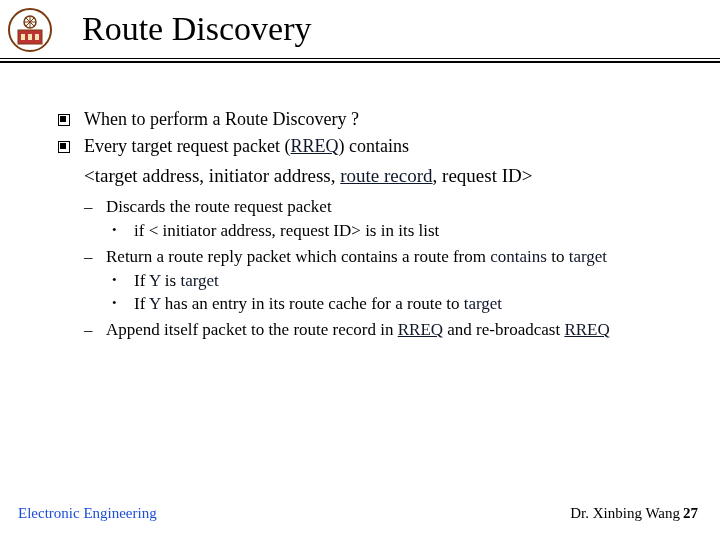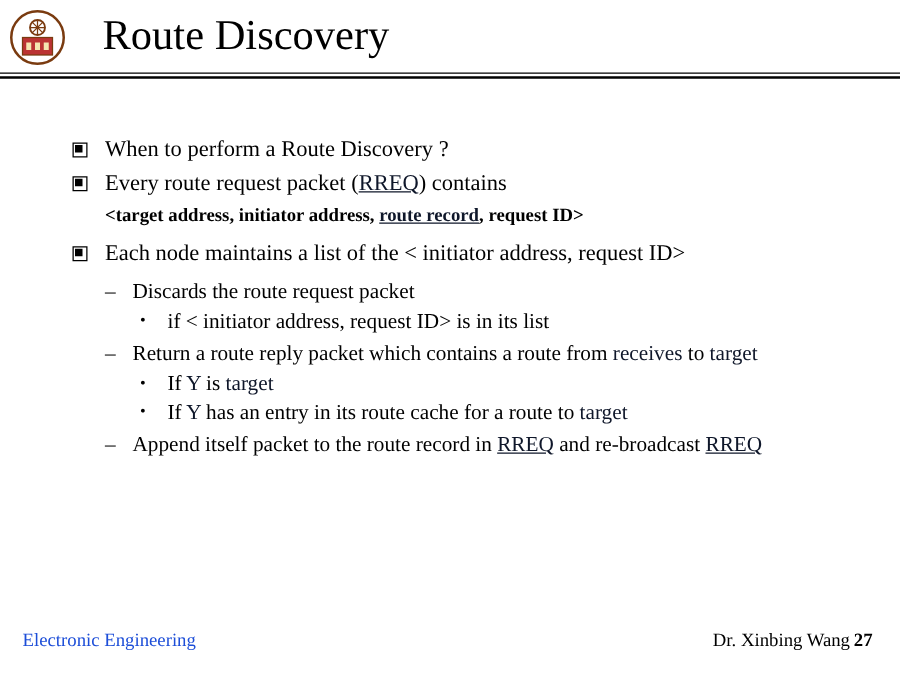--- a/index.html
+++ b/index.html
@@ -45,23 +45,22 @@
     top: 108px;
     left: 58px;
     width: 640px;
     font-size: 18px;
     line-height: 1.28;
   }
   .b1 { display: flex; margin-bottom: 2px; justify-content: space-between; }
   .b1 .mk { width: 26px; flex: 0 0 26px; padding-top: 2px; }
   .b1 .tx { flex: 1; }
   .sub1 {
-    font-size: 15px;
+    font-size: 19px;
     margin: 4px 0 8px 26px;
-    font-weight: bold;
   }
   .dashlist { margin: 6px 0 0 26px; font-size: 17px; }
   .dash { display: flex; margin-bottom: 2px; }
   .dash .dm { width: 22px; flex: 0 0 22px; }
   .dash .dt { flex: 1; }
   .dotlist { margin: 2px 0 4px 28px; }
   .dot { display: flex; margin-bottom: 2px; font-size: 17px; }
   .dot .ddm { width: 22px; flex: 0 0 22px; font-size: 13px; padding-top: 2px; }
   .dot .ddt { flex: 1; }
   .red { color: #0f172a; }
@@ -131,51 +130,47 @@
   <div class="content">
 
     <div class="b1">
       <span class="mk"><span class="sq"></span></span>
       <span class="tx">When to perform a Route Discovery ?</span>
     </div>
 
     <div class="b1">
       <span class="mk"><span class="sq"></span></span>
       <span class="tx">
-        <span>Every route request packet (</span><span class="red u">RREQ</span><span>) contains</span>
+        <span>Every target request packet (</span><span class="red u">RREQ</span><span>) contains</span>
       </span>
     </div>
 
     <div class="sub1">
       <span>&lt;target address, initiator address, </span><span class="red u">route record</span><span>, request ID&gt;</span>
     </div>
 
-    <div class="b1">
-      <span class="mk"><span class="sq"></span></span>
-      <span class="tx">Each node maintains a list of the &lt; initiator address,  request ID&gt;</span>
-    </div>
 
 
     <div class="dashlist">
 
       <div class="dash">
         <span class="dm">–</span>
         <span class="dt">Discards the route request packet</span>
       </div>
       <div class="dotlist">
         <div class="dot">
           <span class="ddm">•</span>
           <span class="ddt">if &lt; initiator address,  request ID&gt; is in its list</span>
         </div>
       </div>
 
       <div class="dash">
         <span class="dm">–</span>
         <span class="dt">
-          <span>Return a route reply packet which contains a route from </span><span class="red">receives</span><span> to </span><span class="red">target</span>
+          <span>Return a route reply packet which contains a route from </span><span class="red">contains</span><span> to </span><span class="red">target</span>
         </span>
       </div>
       <div class="dotlist">
         <div class="dot">
           <span class="ddm">•</span>
           <span class="ddt">
             <span>If  </span><span class="red">Y</span><span> is </span><span class="red">target</span>
           </span>
         </div>
         <div class="dot">

